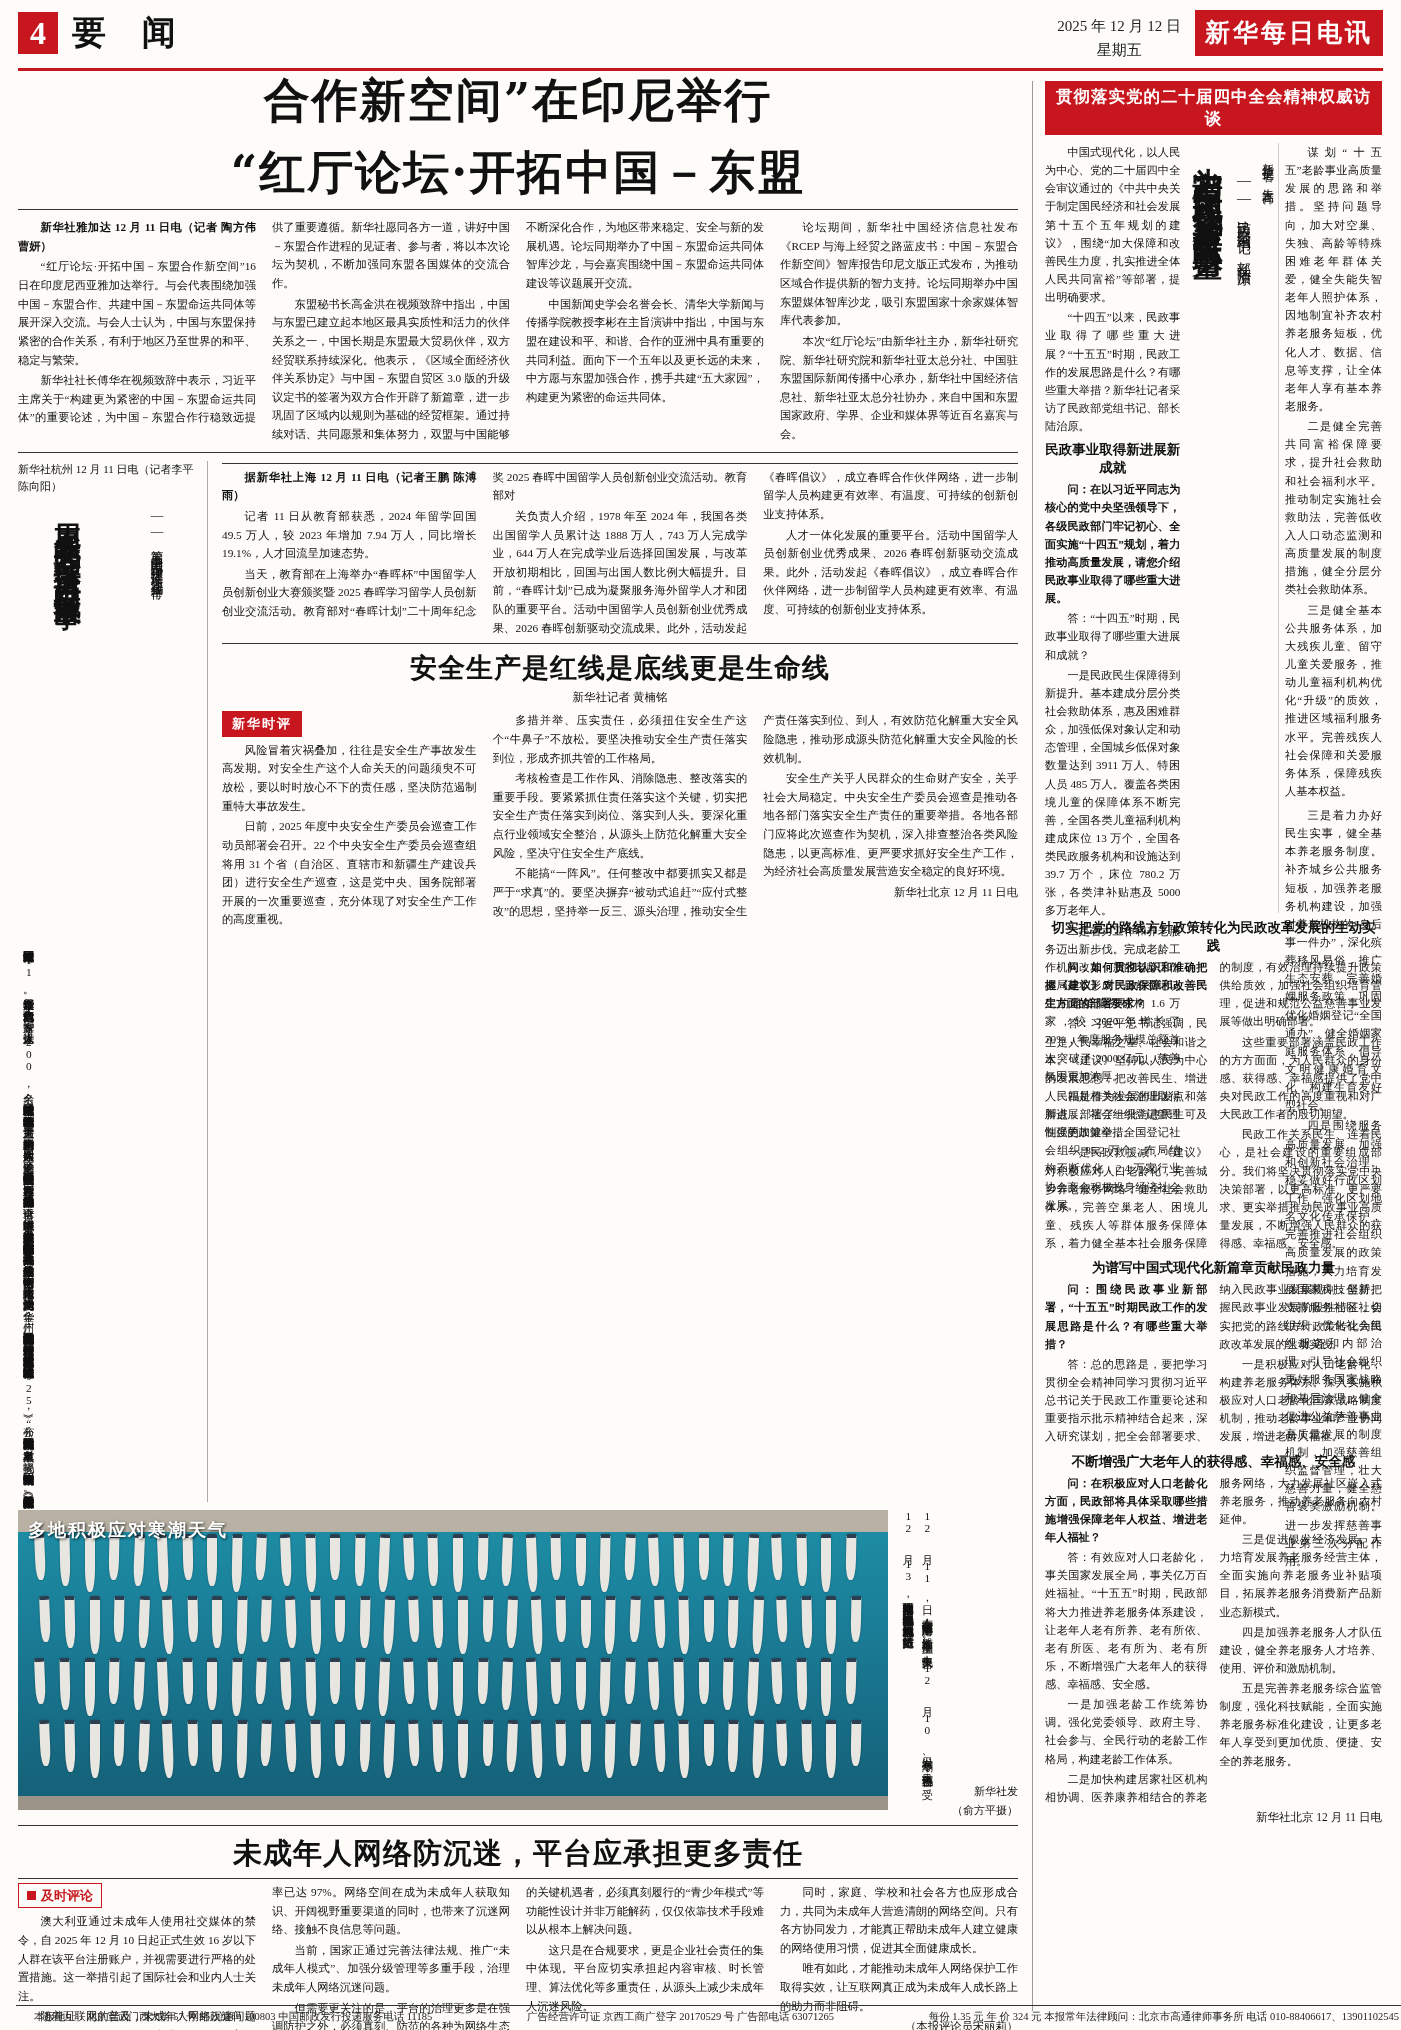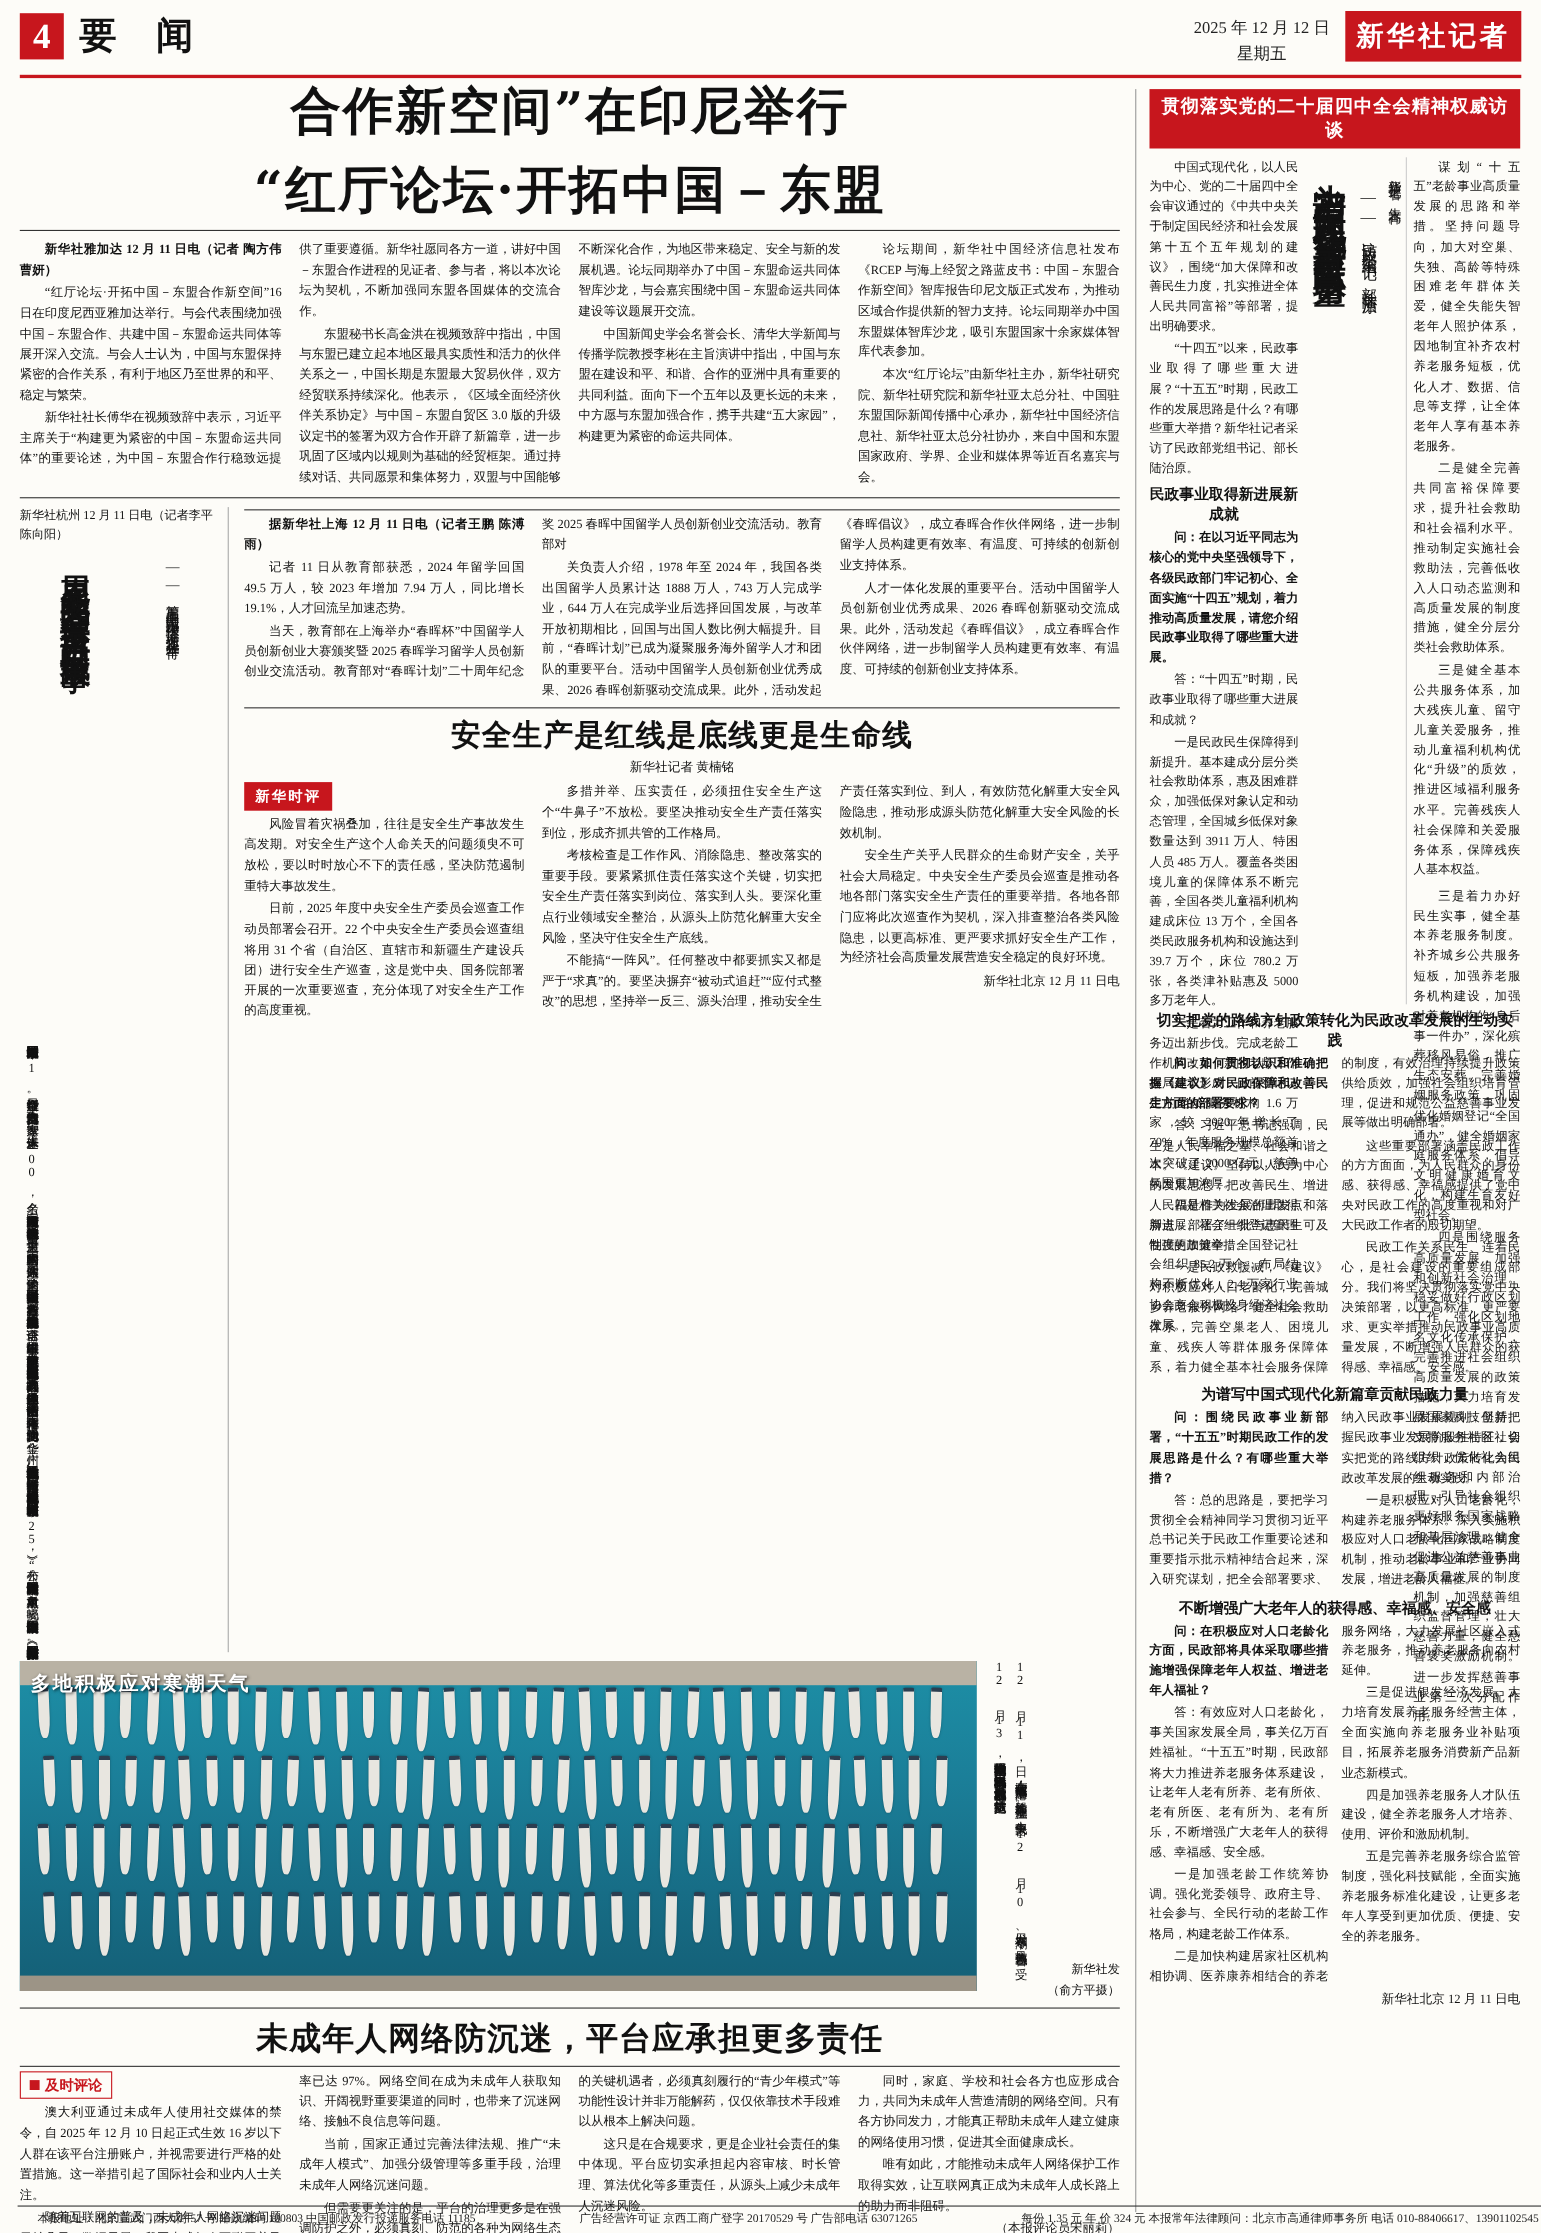--- a/index.html
+++ b/index.html
@@ -143,21 +143,21 @@
   <div class="masthead">
     <div class="mast-left">
       <div class="page-num">4</div>
       <div class="section-name">要 闻</div>
     </div>
     <div class="mast-right">
       <div class="mast-date">
         <div>2025 年 12 月 12 日</div>
         <div>星期五</div>
       </div>
-      <div class="mast-logo">新华社记者</div>
+      <div class="mast-logo">新华每日电讯</div>
     </div>
   </div>
   <div class="rule-red"></div>
 
   <div class="body-wrap">
 
     <div class="left-zone">
 
       <div class="headline-main" style="margin-top:-12px">合作新空间”在印尼举行</div>
       <div class="headline-main">“红厅论坛·开拓中国－东盟</div>

